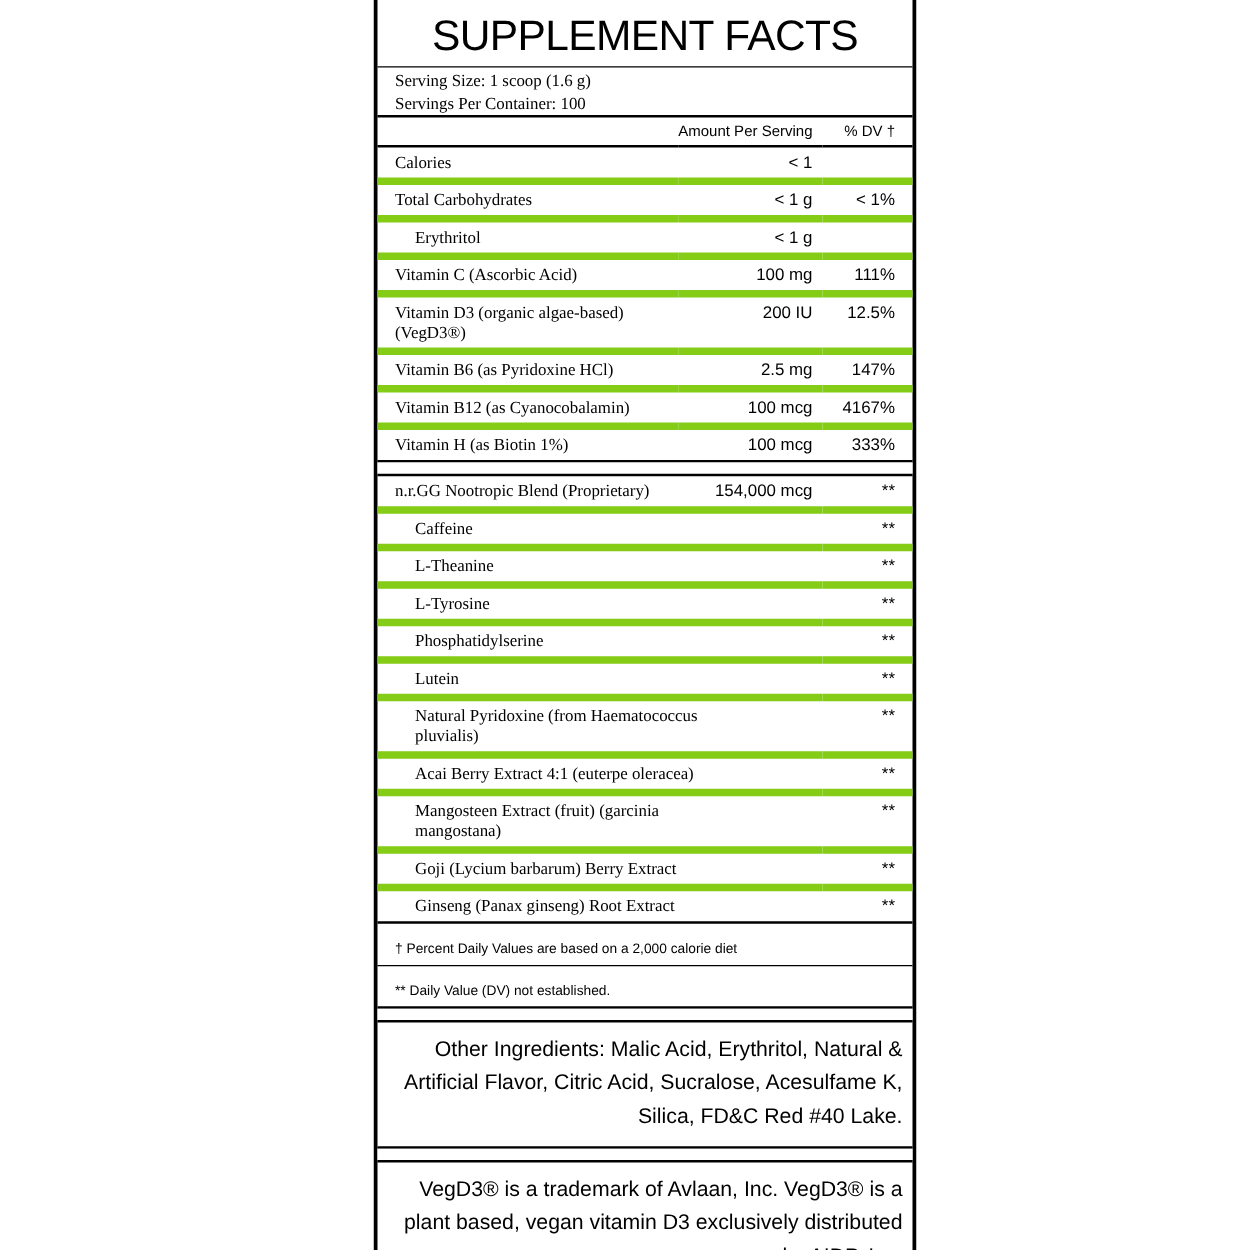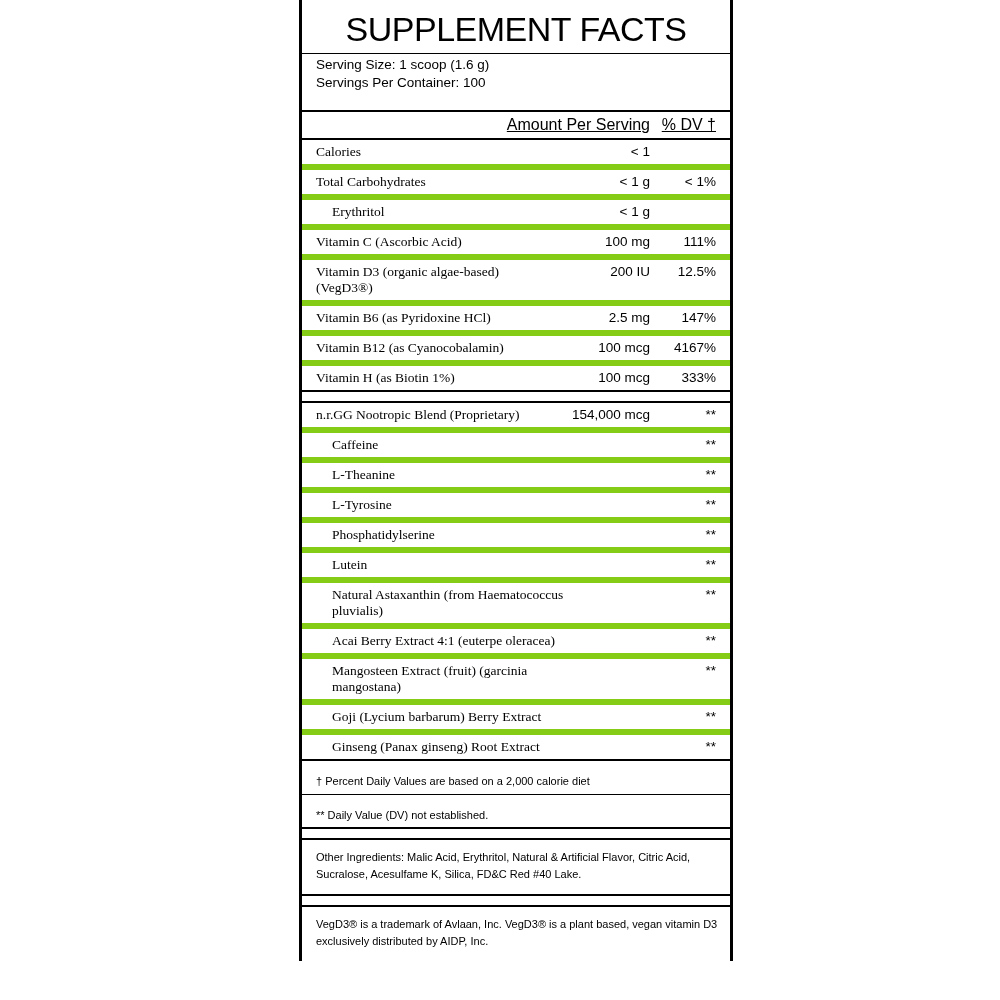--- a/index.html
+++ b/index.html
@@ -35,66 +35,67 @@
     font-size: 34px;
     letter-spacing: -0.5px;
     text-align: center;
     padding: 10px 8px 4px 8px;
     font-weight: 400;
     font-family: "Liberation Sans", sans-serif;
   }
 
   
   .serving {
-    padding: 2px 14px 18px 14px;
+    padding: 2px 14px 0 14px;
     font-size: 13.5px;
     line-height: 1.35;
+    font-family: Liberation Serif, serif;
   }
 
   
   .rule-thin { border-top: 1px solid #000; }
   .rule-med  { border-top: 2px solid #000; }
   .rule-gap  { height: 9px; background: #fff; }
 
   
   table.facts {
     width: 100%;
     border-collapse: collapse;
     font-size: 13.5px;
   }
   table.facts td {
     padding: 4px 0 4px 0;
     vertical-align: baseline;
   }
   .hdr td {
-    font-size: 16px;
+    font-size: 12px;
     padding-top: 3px;
     padding-bottom: 3px;
     text-align: right;
-    text-decoration: underline;
   }
   .c-name   { padding-left: 14px !important; text-align: left; font-family: Liberation Serif, serif; }
   .c-amt    { text-align: right; padding-right: 8px !important; white-space: nowrap; }
   .c-dv     { text-align: right; padding-right: 14px !important; width: 58px; white-space: nowrap; }
   .indent1 .c-name { padding-left: 30px !important; }
   .row-line td { border-top: 6px solid #84cc16; }
   .row-top-med td { border-top: 2px solid #000; }
 
   
   .foot {
     font-size: 11px;
     padding: 13px 14px 5px 14px;
     line-height: 1.3;
   }
 
   
   .block {
-    font-size: 11px;
+    font-size: 17px;
     line-height: 1.55;
     padding: 9px 8px 11px 14px;
+    text-align: right;
   }
 </style>
 </head>
 <body>
 
 <div class="page">
   <div class="panel">
 
     <div class="title">SUPPLEMENT FACTS</div>
 
@@ -188,21 +189,21 @@
           <td class="c-name">Phosphatidylserine</td>
           <td class="c-amt"></td>
           <td class="c-dv">**</td>
         </tr>
         <tr class="row-line indent1">
           <td class="c-name">Lutein</td>
           <td class="c-amt"></td>
           <td class="c-dv">**</td>
         </tr>
         <tr class="row-line indent1">
-          <td class="c-name">Natural Astaxanthin (from Haematococcus pluvialis)</td>
+          <td class="c-name">Natural Pyridoxine (from Haematococcus pluvialis)</td>
           <td class="c-amt"></td>
           <td class="c-dv">**</td>
         </tr>
         <tr class="row-line indent1">
           <td class="c-name">Acai Berry Extract 4:1 (euterpe oleracea)</td>
           <td class="c-amt"></td>
           <td class="c-dv">**</td>
         </tr>
         <tr class="row-line indent1">
           <td class="c-name">Mangosteen Extract (fruit) (garcinia mangostana)</td>

